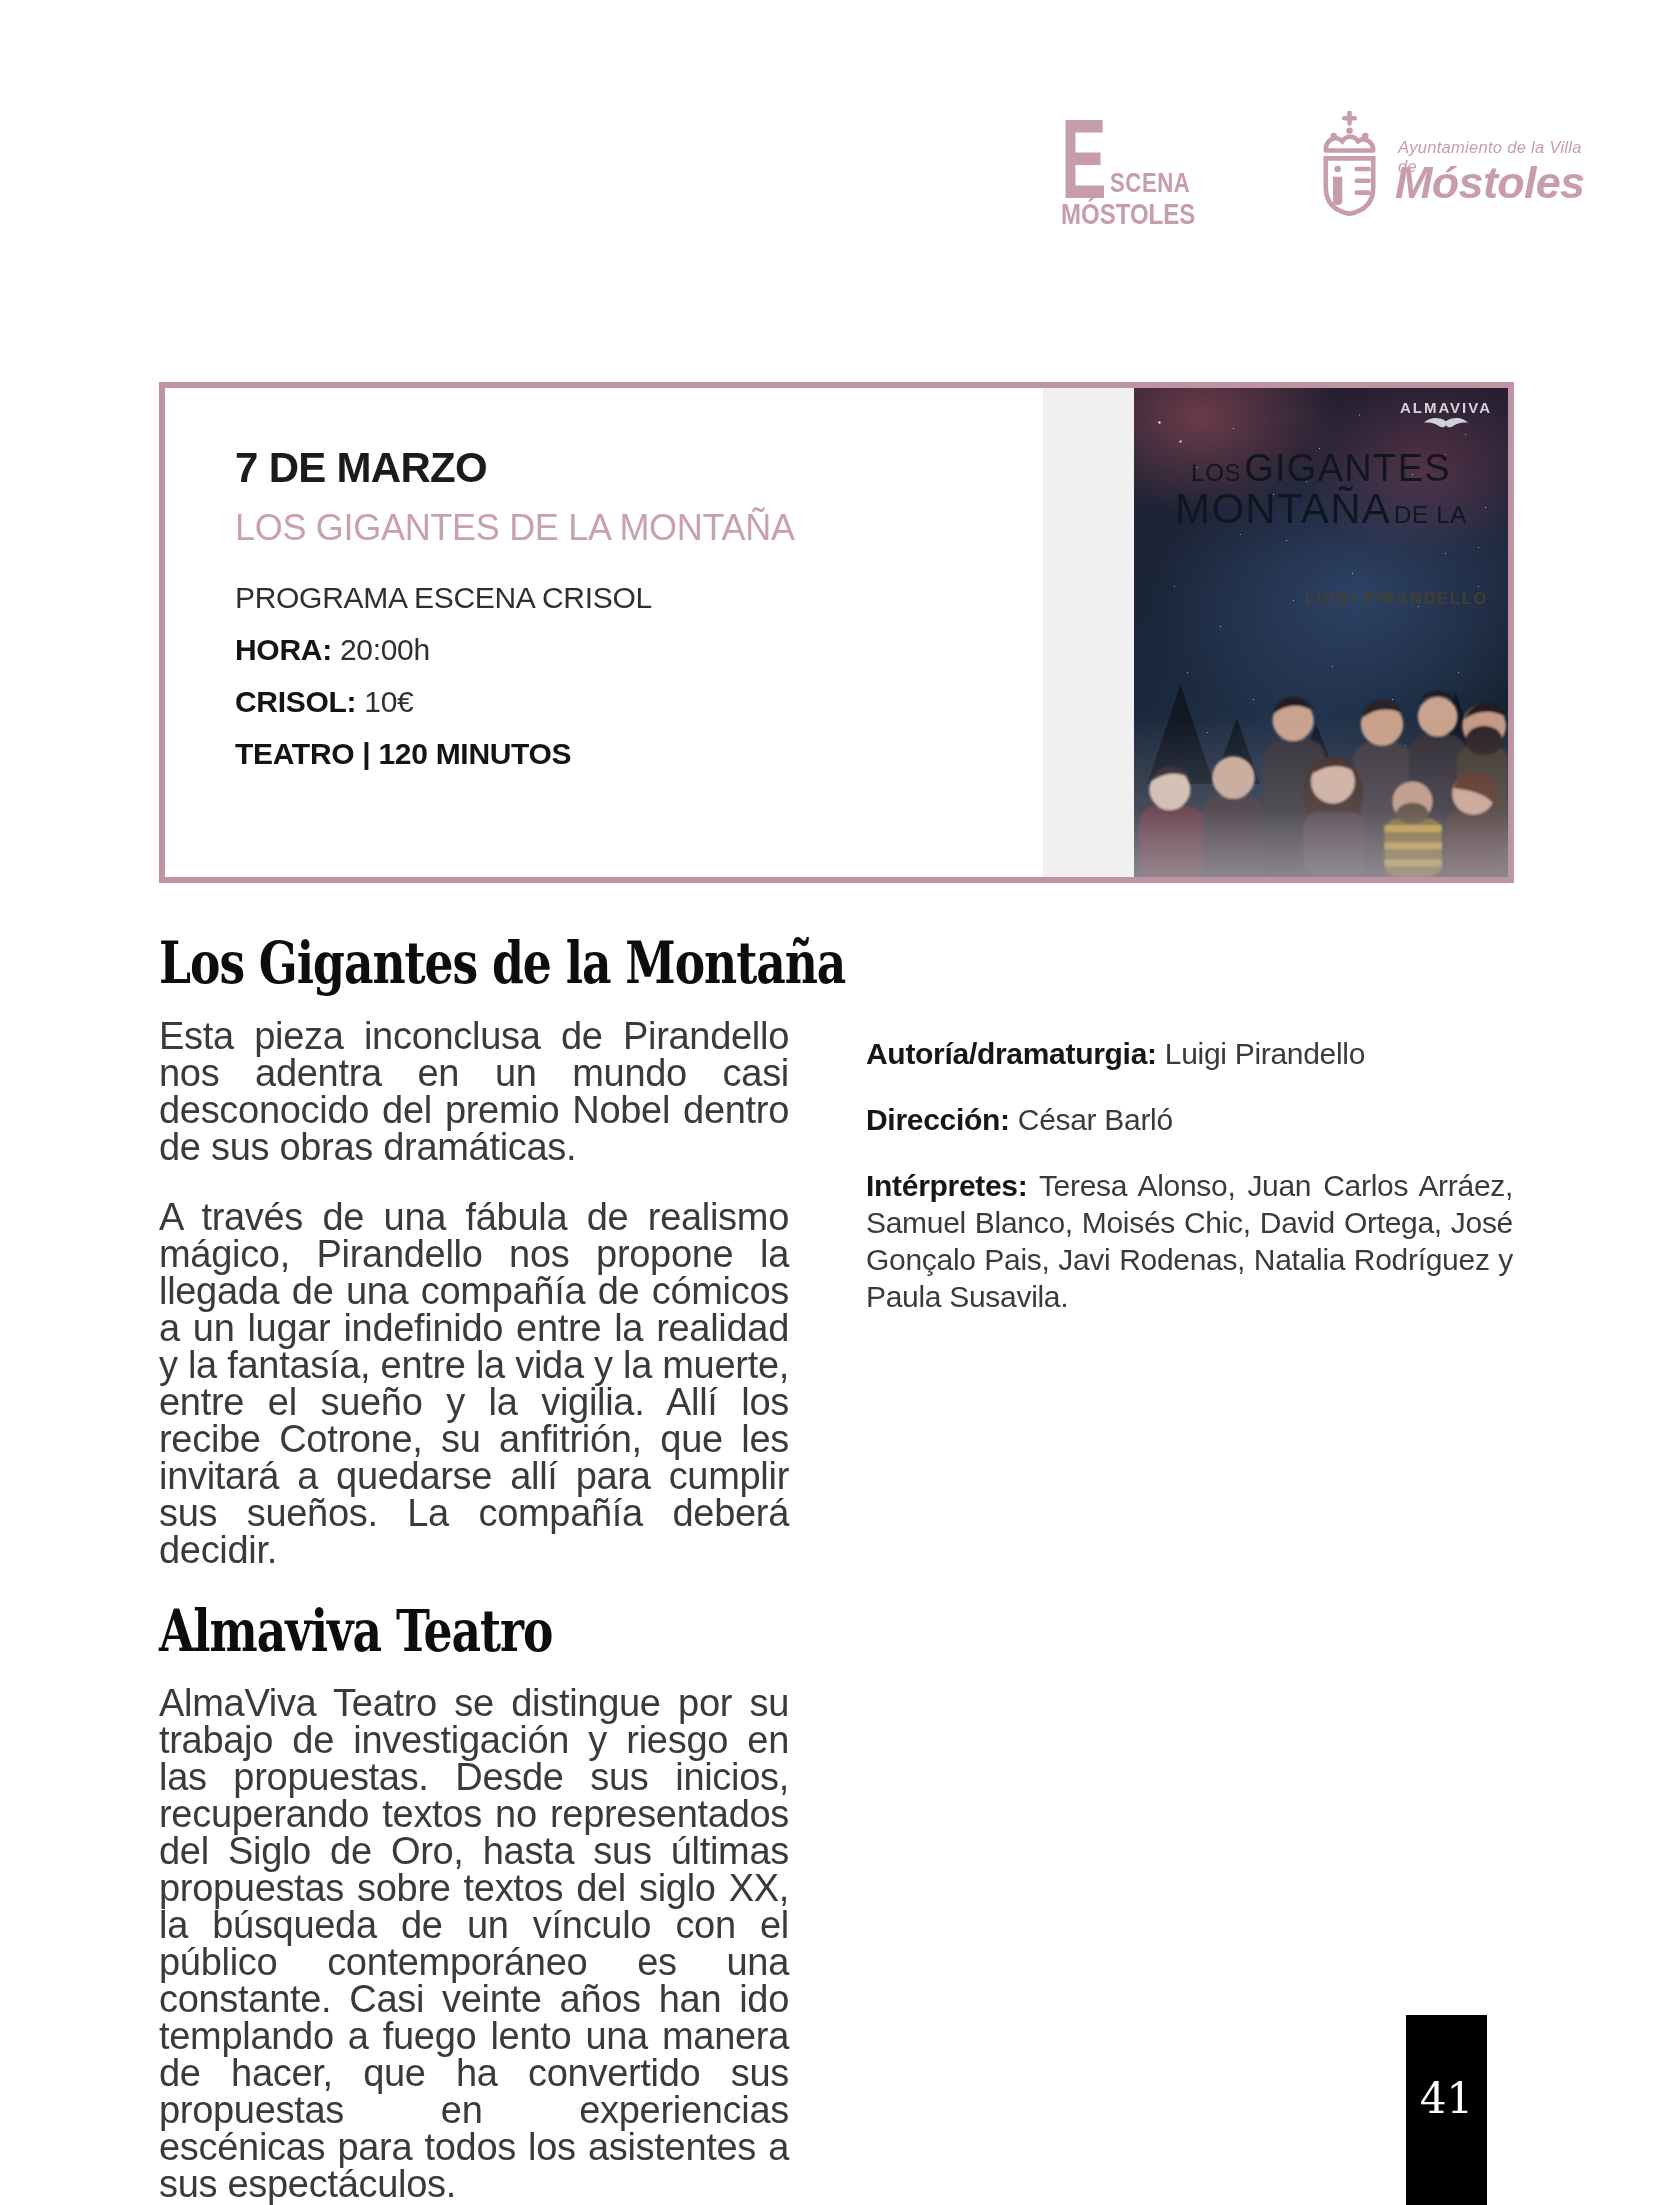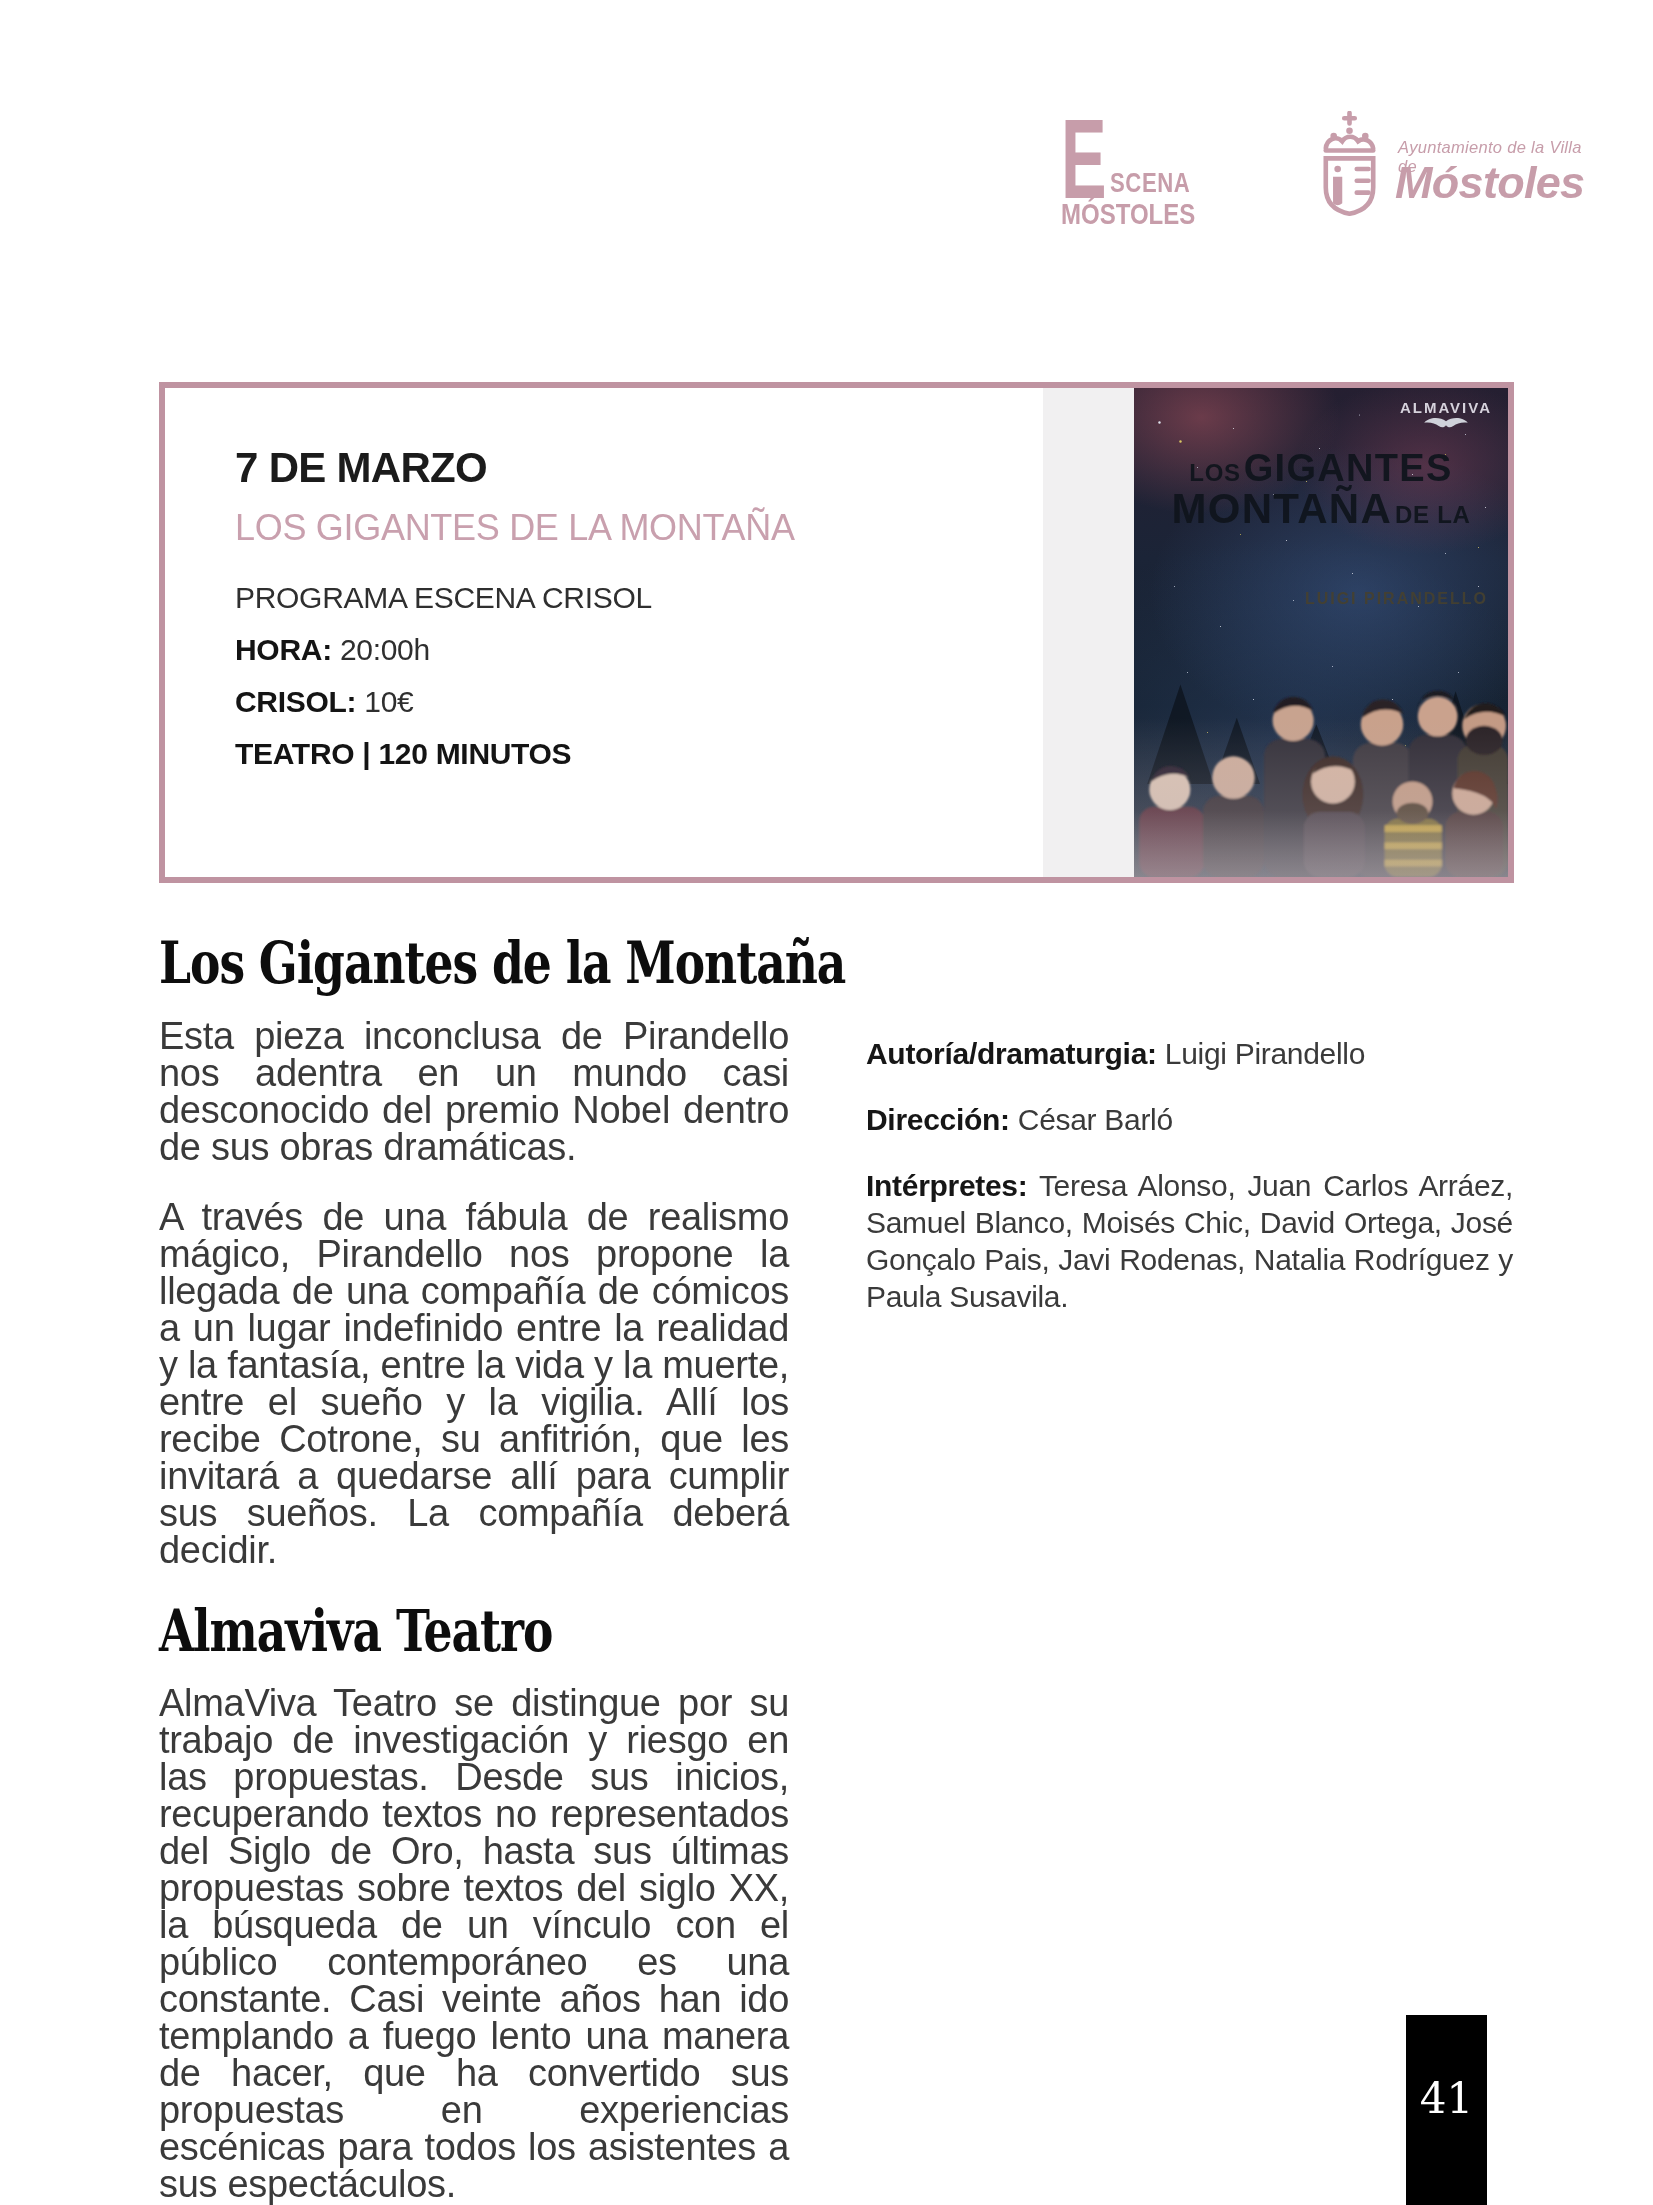--- a/index.html
+++ b/index.html
@@ -41,21 +41,21 @@
       185px 60px #e6e9f2,225px 26.5px #ccd2e2,278px 86px #e8ebf4,331px 46px #d5dae8,351px 119px #eef0f6,
       40px 198px #c6cbdb,86px 238px #dfe3ee,159px 212px #ced3e1,218px 185px #e6e9f2,284px 218px #d5dae8,
       344px 198px #dfe3ee,53px 284px #cdd2e0,119px 311px #e6e9f2,198px 278px #ccd2e2,258px 311px #eef0f6,
       324px 284px #d0d5e3,152px 152px #e6e9f2,311px 165px #ccd2e2;}
   .poster-stars.gold{box-shadow:46px 53px 0 0.7px #d9c764,106px 146px #cdbc55,172px 93px #e0cf6e,
       232px 132px #d9c764,311px 66px #cdbc55,344px 159px #e0cf6e,73px 344px #d9c764,159px 370px #cdbc55,
       271px 357px #e0cf6e,26.5px 397px #d9c764,218px 403px #cdbc55,331px 390px #e0cf6e,60px 437px #d9c764;}
   .poster-brand{position:absolute;top:10.6px;right:16px;text-align:center;color:#d6d2dc;}
   .poster-brand .bt{font-size:15px;font-weight:700;letter-spacing:2px;}
   .poster-title{position:absolute;top:61px;left:0;right:0;text-align:center;color:#0f141c;
-      font-weight:700;opacity:.92;line-height:1.02;}
+      font-weight:400;opacity:.92;line-height:1.02;}
   .pt-small{font-size:24px;letter-spacing:0.7px;}
   .pt-big{font-size:38px;letter-spacing:1.3px;}
   .pt-big2{font-size:42px;letter-spacing:1.3px;margin-top:26px;}
   .poster-author{position:absolute;top:202px;right:20px;font-size:16px;font-weight:700;
       letter-spacing:2px;color:#46412f;opacity:.9;}
   .poster-trees,.poster-people{position:absolute;left:0;bottom:0;width:100%;}
   .poster-fog{position:absolute;left:0;bottom:0;width:100%;height:159px;
       background:linear-gradient(0deg, rgba(182,176,182,.38), rgba(182,176,182,0));}
   
   .col-left{position:absolute;left:159px;top:934px;width:630px;}

